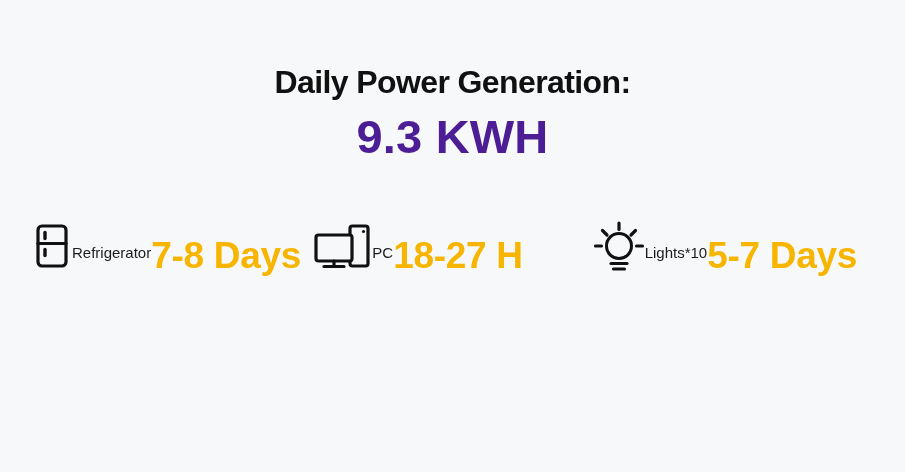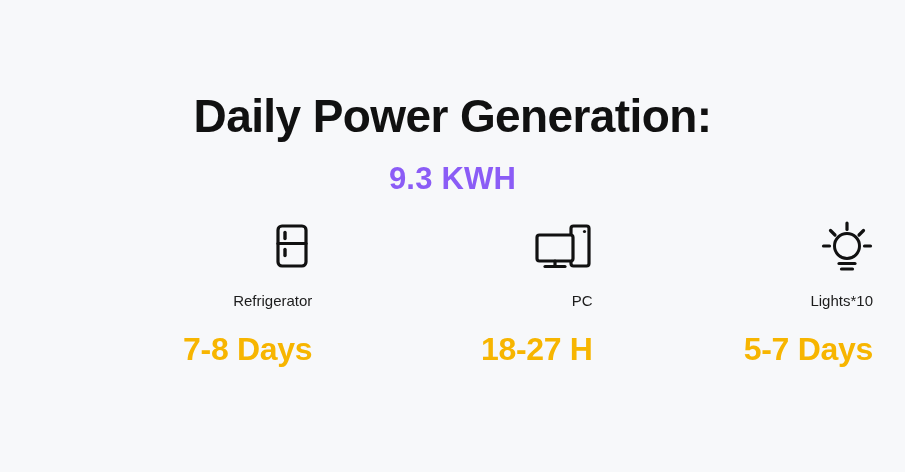--- a/index.html
+++ b/index.html
@@ -28,60 +28,58 @@
     position: absolute;
     top: 56px;
     left: 0;
     width: 905px;
     text-align: center;
   }
 
   .headline-main {
     display: block;
     font-family: "Liberation Sans", sans-serif;
-    font-size: 46px;
+    font-size: 32px;
     line-height: 52px;
     font-weight: bold;
     letter-spacing: -0.6px;
     color: #111111;
     white-space: nowrap;
-    margin-top: 34px;
   }
 
   .headline-value {
     display: block;
-    margin-top: 10px;
+    margin-top: 2px;
     font-family: "Liberation Sans", sans-serif;
-    font-size: 31px;
+    font-size: 47px;
     line-height: 54px;
     font-weight: bold;
     letter-spacing: 0.2px;
-    color: #8b5cf6;
+    color: #4c1d95;
     white-space: nowrap;
   }
 
   
   .appliances {
     position: absolute;
     top: 215px;
     left: 0;
     width: 905px;
     display: flex;
     flex-direction: row;
     align-items: flex-start;
     justify-content: space-between;
     padding: 0 32px;
     box-sizing: border-box;
   }
 
   .appliance {
     flex: 1 1 0;
     display: flex;
-    flex-direction: column;
-    align-items: flex-end;
+    align-items: center;
     text-align: center;
   }
 
   .icon-box {
     height: 62px;
     display: flex;
     align-items: center;
     justify-content: center;
   }
 
@@ -95,21 +93,21 @@
     font-size: 15px;
     line-height: 20px;
     font-weight: normal;
     color: #1c1c1c;
     white-space: nowrap;
   }
 
   .appliance-duration {
     margin-top: 20px;
     font-family: "Liberation Sans", sans-serif;
-    font-size: 32px;
+    font-size: 37px;
     line-height: 36px;
     font-weight: bold;
     letter-spacing: -0.3px;
     color: #f7b500;
     white-space: nowrap;
   }
 </style>
 </head>
 <body>
 

